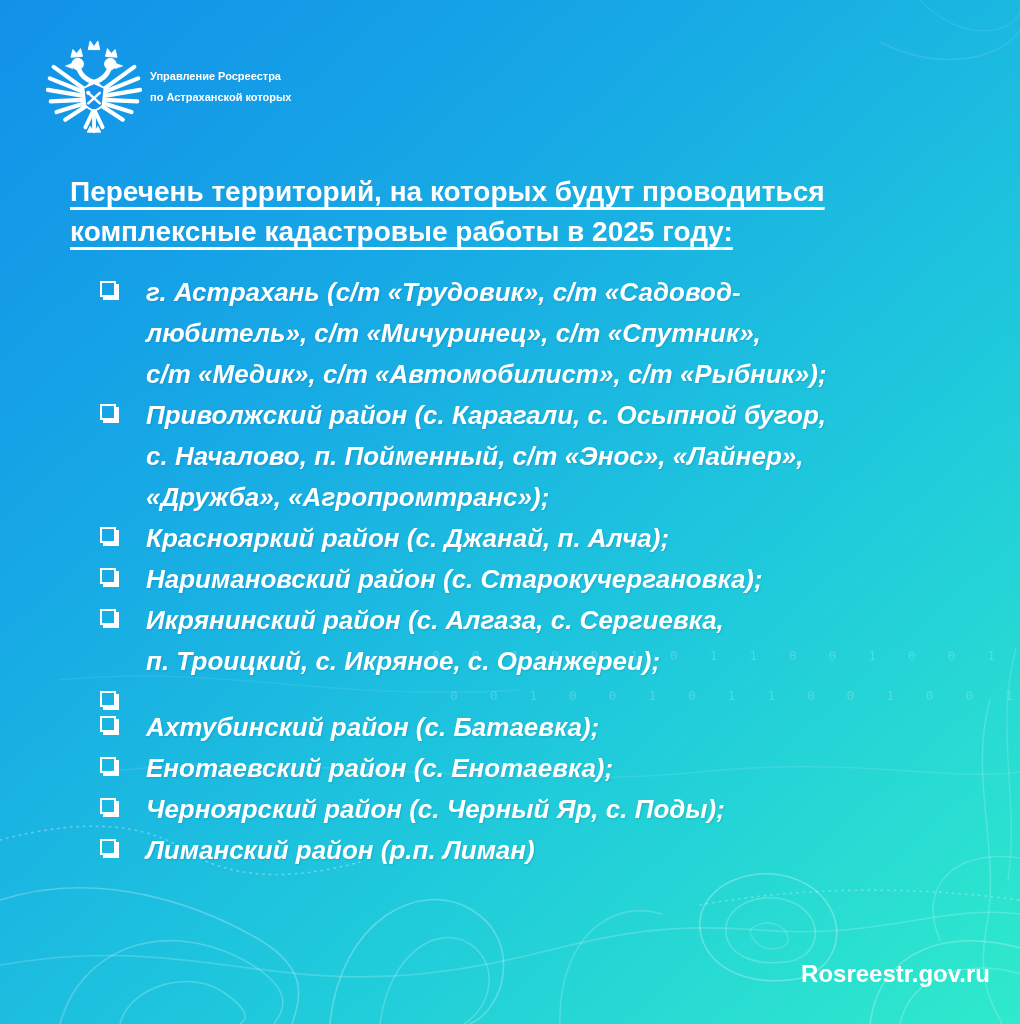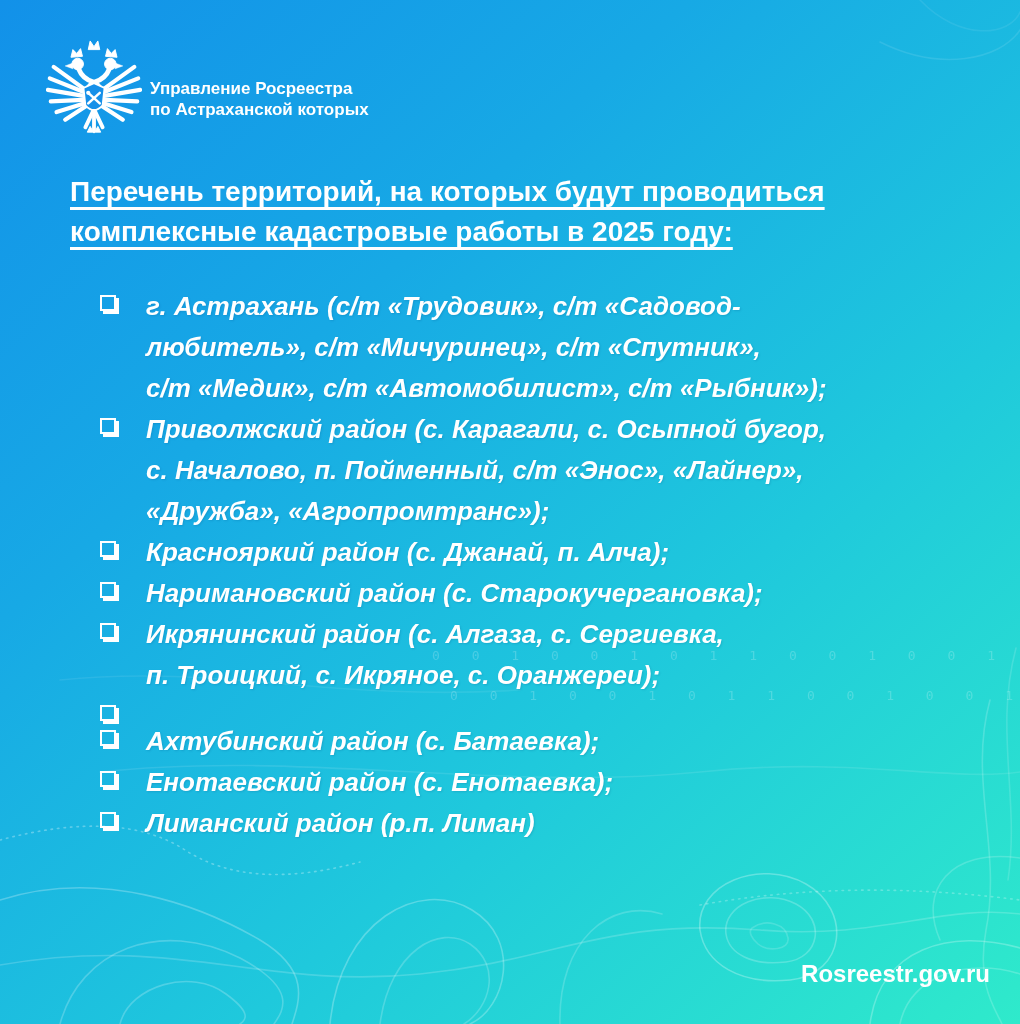--- a/index.html
+++ b/index.html
@@ -11,31 +11,31 @@
   }
   .decor-layer { position:absolute; inset:0; z-index:1; pointer-events:none; }
   .content { position:absolute; inset:0; z-index:2; }
   .binary-row {
     position:absolute; font-family:"DejaVu Sans Mono", monospace;
     font-size:13px; letter-spacing:12px; color:rgba(255,255,255,0.20);
     white-space:nowrap; z-index:1; pointer-events:none;
   }
   .logo-block { position:absolute; left:46px; top:34px; display:flex; align-items:flex-start; }
   .eagle { width:96px; height:108px; }
-  .logo-text { margin-left:8px; margin-top:44px; font-weight:bold; font-size:17px; line-height:21px; }
+  .logo-text { margin-left:8px; margin-top:32px; font-weight:bold; font-size:11px; line-height:21px; }
   .page-title {
     position:absolute; left:70px; top:172px; width:900px;
     font-weight:bold; font-size:28px; line-height:40px; color:#FFFFFF;
   }
   .page-title span {
     display:block; text-decoration:underline;
     text-decoration-thickness:3px; text-underline-offset:6px;
   }
   .territory-list {
-    position:absolute; left:100px; top:286px; width:880px; list-style:none;
+    position:absolute; left:100px; top:272px; width:880px; list-style:none;
   }
   .territory-list li { display:flex; align-items:flex-start; }
   .bullet {
     width:16px; height:16px; border:2.5px solid #FFFFFF;
     box-shadow:3px 3px 0 0 #FFFFFF; margin-top:9px; margin-right:30px; flex-shrink:0;
   }
   .item-text {
     font-weight:bold; font-style:italic; font-size:26px; line-height:41px;
     white-space:pre-line; text-shadow:1px 1px 2px rgba(0,70,130,0.18);
   }
@@ -174,20 +174,24 @@
         <li>
         <span class="bullet"></span>
         <span class="item-text">Ахтубинский район (с. Батаевка);</span>
       </li>
         <li>
         <span class="bullet"></span>
         <span class="item-text">Енотаевский район (с. Енотаевка);</span>
       </li>
         <li>
         <span class="bullet"></span>
+        <span class="item-text">Черноярский район (с. Черный Яр, с. Поды);</span>
+      </li>
+        <li>
+        <span class="bullet"></span>
         <span class="item-text">Лиманский район (р.п. Лиман)</span>
       </li>
       </ul>
 
     <div class="site-url">Rosreestr.gov.ru</div>
 
   </div>
 </div>
 
 </body></html>

